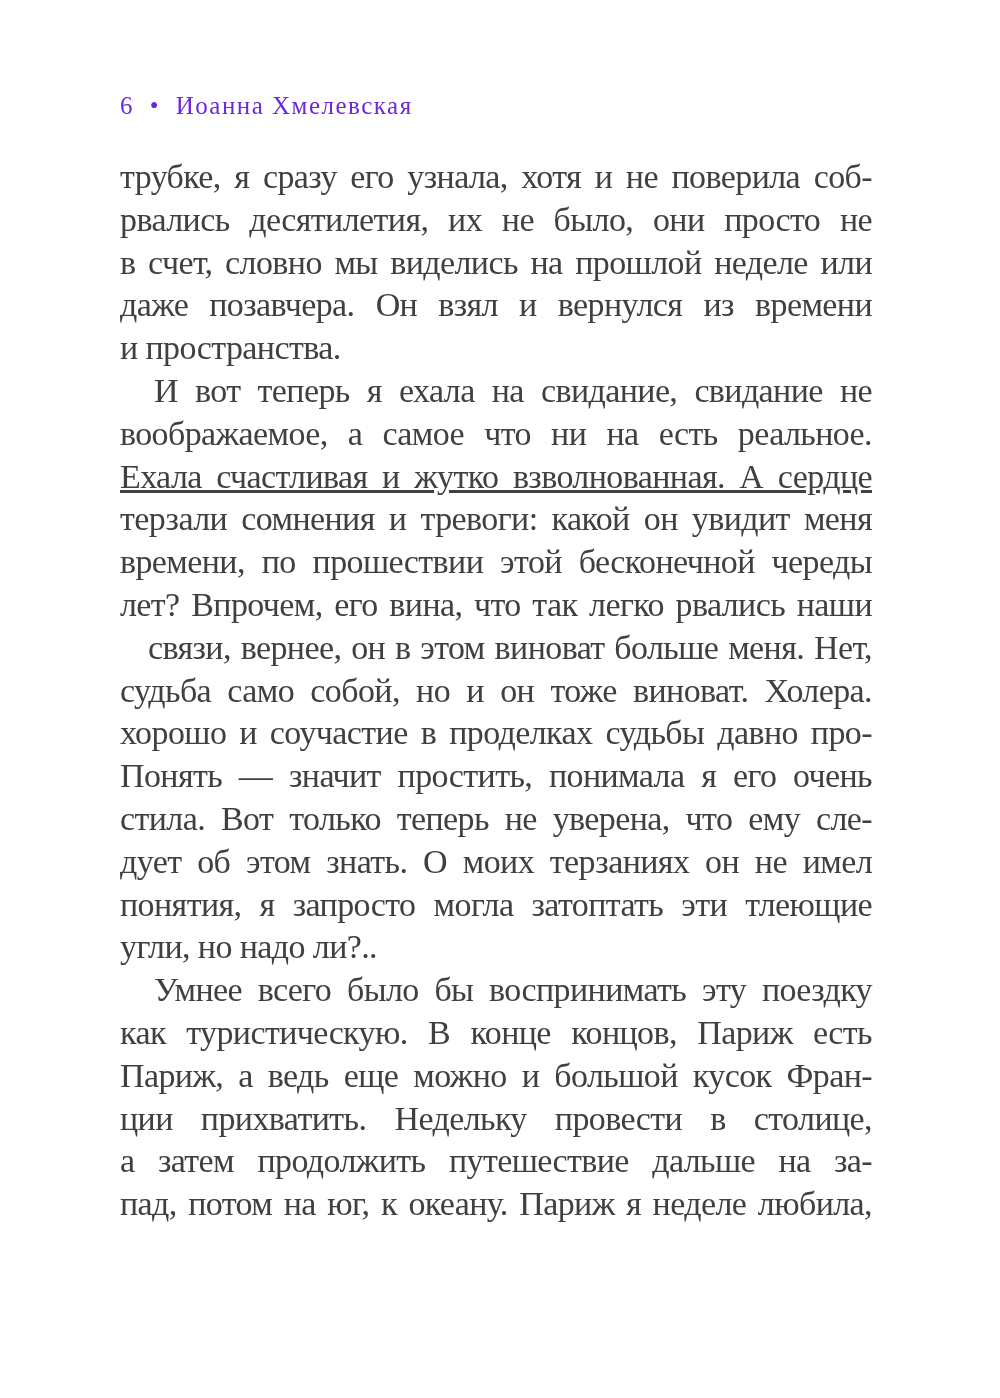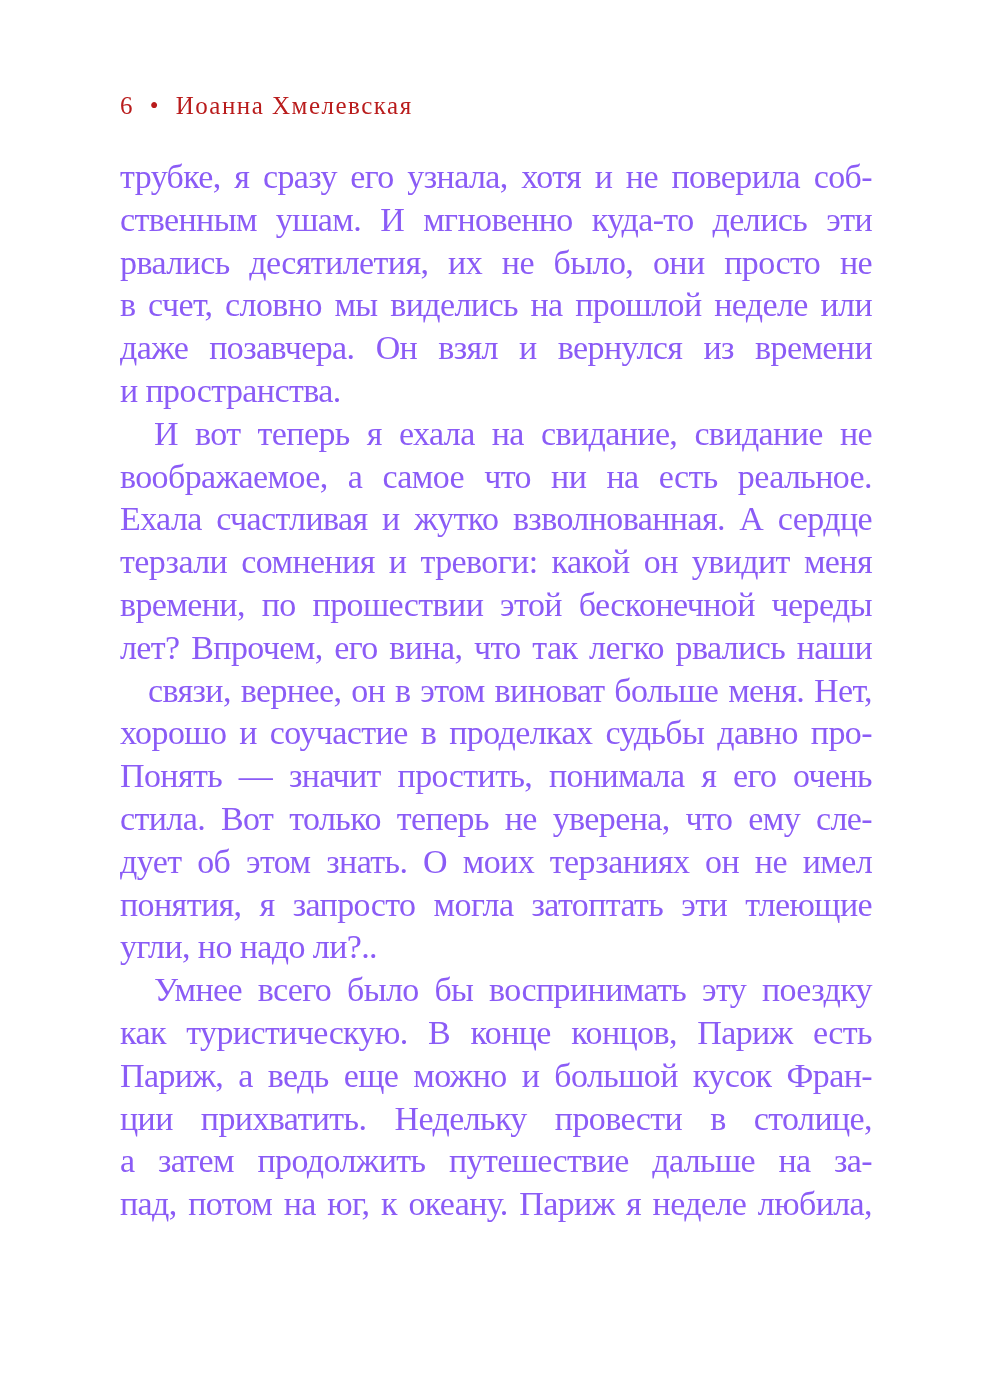--- a/index.html
+++ b/index.html
@@ -20,21 +20,21 @@
       left: 120px;
       top: 0;
       width: 752px;
     }
     .running-head {
       position: absolute;
       top: 92px;
       left: 0;
       font-size: 25px;
       letter-spacing: 1.5px;
-      color: #b91c1c;
+      color: #6d28d9;
       white-space: nowrap;
     }
     .running-head .sep {
       display: inline-block;
       margin: 0 8px;
     }
     .body-text {
       position: absolute;
       top: 156px;
       left: 0;
@@ -42,21 +42,21 @@
     }
     .line {
       height: 42.8px;
       line-height: 42.8px;
       font-size: 34px;
       white-space: nowrap;
       text-align: justify;
       text-align-last: justify;
       transform-origin: left center;
       letter-spacing: -0.6px;
-      color: #8b5cf6;
+      color: #404040;
     }
     .line.last {
       text-align-last: left;
     }
     .line.indent {
       padding-left: 34px;
     }
   </style>
 </head>
 <body>
@@ -65,35 +65,35 @@
   <div class="running-head">
     <span>6</span>
     <span class="sep">•</span>
     <span>Иоанна Хмелевская</span>
   </div>
 
   <div class="body-text">
 
     <div>
       <div class="line"><span style="white-space: nowrap; word-spacing: 0px;">трубке, я сразу его узнала, хотя и не поверила соб-</span></div>
-      <div class="line"><span style="white-space: nowrap; word-spacing: 0px;">ственным ушам. И мгновенно куда-то делись эти</span></div>
       <div class="line"><span style="white-space: nowrap; word-spacing: 0px;">рвались десятилетия, их не было, они просто не</span></div>
       <div class="line"><span style="white-space: nowrap; word-spacing: 0px;">в счет, словно мы виделись на прошлой неделе или</span></div>
       <div class="line"><span style="white-space: nowrap; word-spacing: 0px;">даже позавчера. Он взял и вернулся из времени</span></div>
       <div class="line last"><span style="white-space: nowrap;">и пространства.</span></div>
     </div>
 
     <div>
       <div class="line indent"><span style="white-space: nowrap; word-spacing: 0px;">И вот теперь я ехала на свидание, свидание не</span></div>
       <div class="line"><span style="white-space: nowrap; word-spacing: 0px;">воображаемое, а самое что ни на есть реальное.</span></div>
-      <div class="line"><span style="white-space: nowrap; word-spacing: 0px;">Ехала счастливая и жутко взволнованная. А сердце</span></div>
+      <div class="line"><span style="white-space: nowrap; word-spacing: 0px; text-decoration: underline;">Ехала счастливая и жутко взволнованная. А сердце</span></div>
       <div class="line"><span style="white-space: nowrap; word-spacing: 0px; margin-top: 16px;">терзали сомнения и тревоги: какой он увидит меня</span></div>
       <div class="line"><span style="white-space: nowrap; word-spacing: 0px;">времени, по прошествии этой бесконечной череды</span></div>
       <div class="line"><span style="white-space: nowrap; word-spacing: 0px;">лет? Впрочем, его вина, что так легко рвались наши</span></div>
       <div class="line"><span style="white-space: nowrap; word-spacing: 0px; margin-left: 28px;">связи, вернее, он в этом виноват больше меня. Нет,</span></div>
+      <div class="line"><span style="white-space: nowrap; word-spacing: 0px;">судьба само собой, но и он тоже виноват. Холера.</span></div>
       <div class="line"><span style="white-space: nowrap; word-spacing: 0px;">хорошо и соучастие в проделках судьбы давно про-</span></div>
       <div class="line"><span style="white-space: nowrap; word-spacing: 0px;">Понять — значит простить, понимала я его очень</span></div>
       <div class="line"><span style="white-space: nowrap; word-spacing: 0px;">стила. Вот только теперь не уверена, что ему сле-</span></div>
       <div class="line"><span style="white-space: nowrap; word-spacing: 0px;">дует об этом знать. О моих терзаниях он не имел</span></div>
       <div class="line"><span style="white-space: nowrap; word-spacing: 0px;">понятия, я запросто могла затоптать эти тлеющие</span></div>
       <div class="line last"><span style="white-space: nowrap;">угли, но надо ли?..</span></div>
     </div>
 
     <div>
       <div class="line indent"><span style="white-space: nowrap; word-spacing: 0px;">Умнее всего было бы воспринимать эту поездку</span></div>

